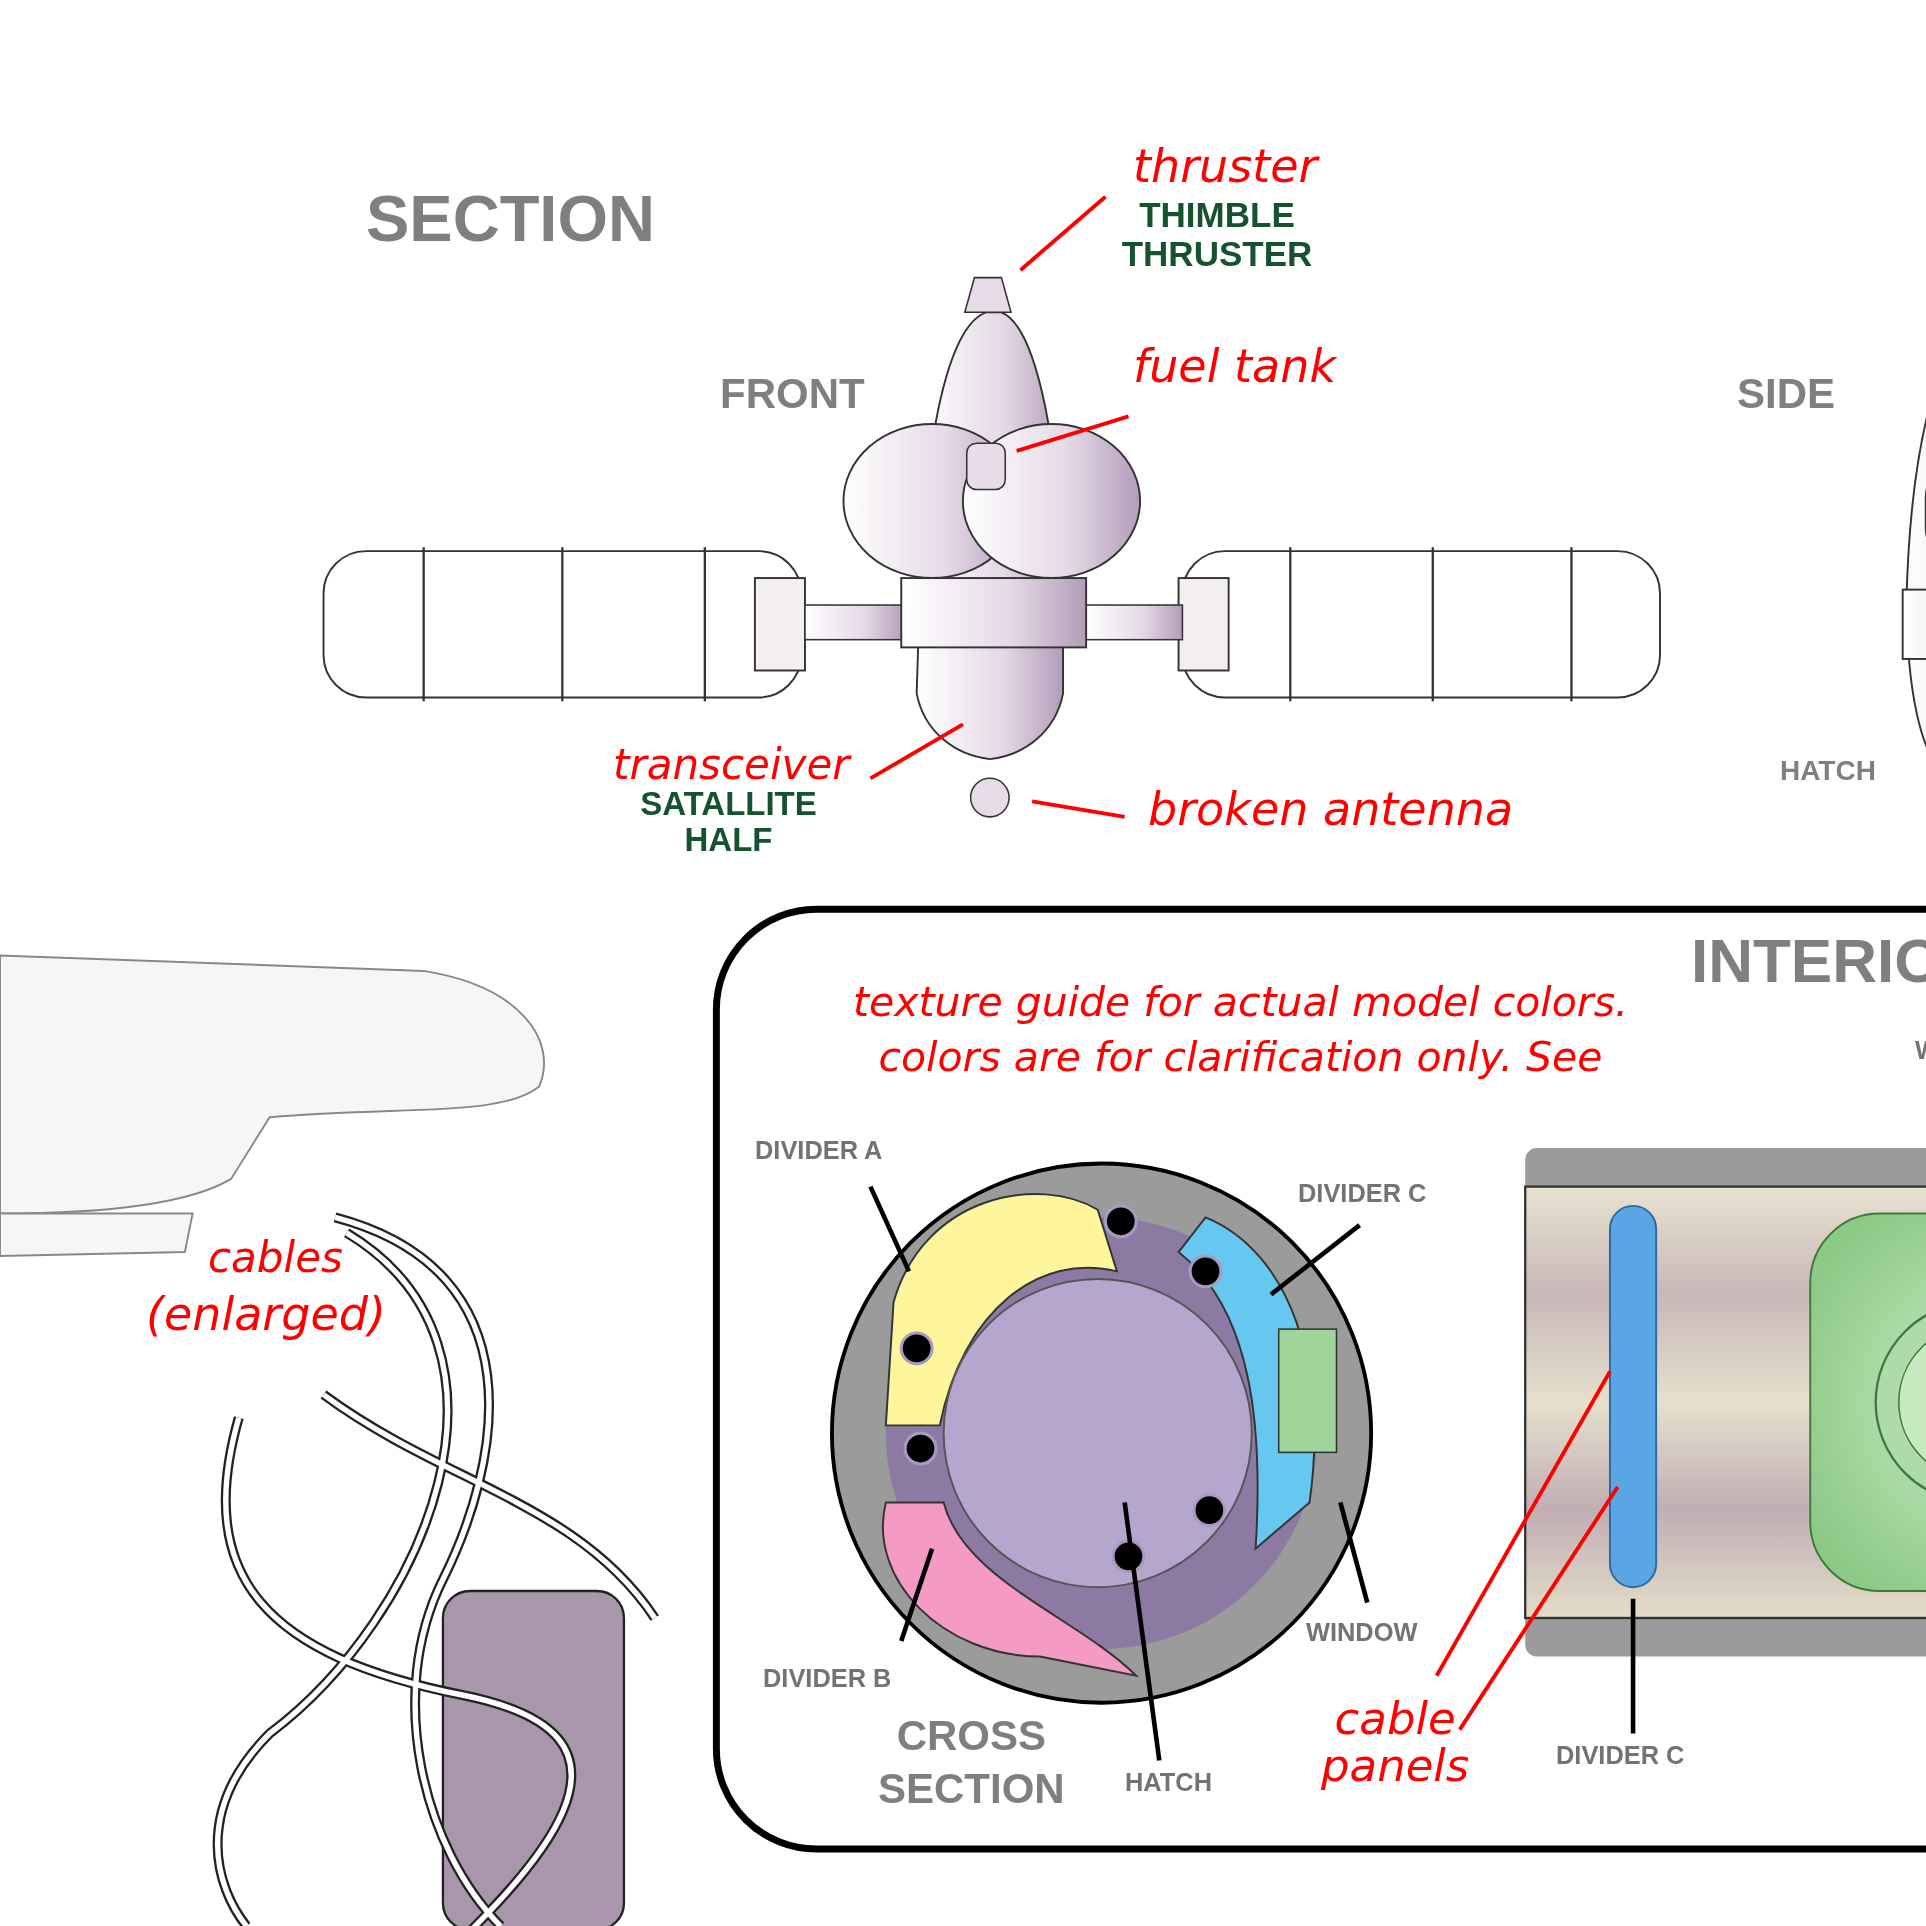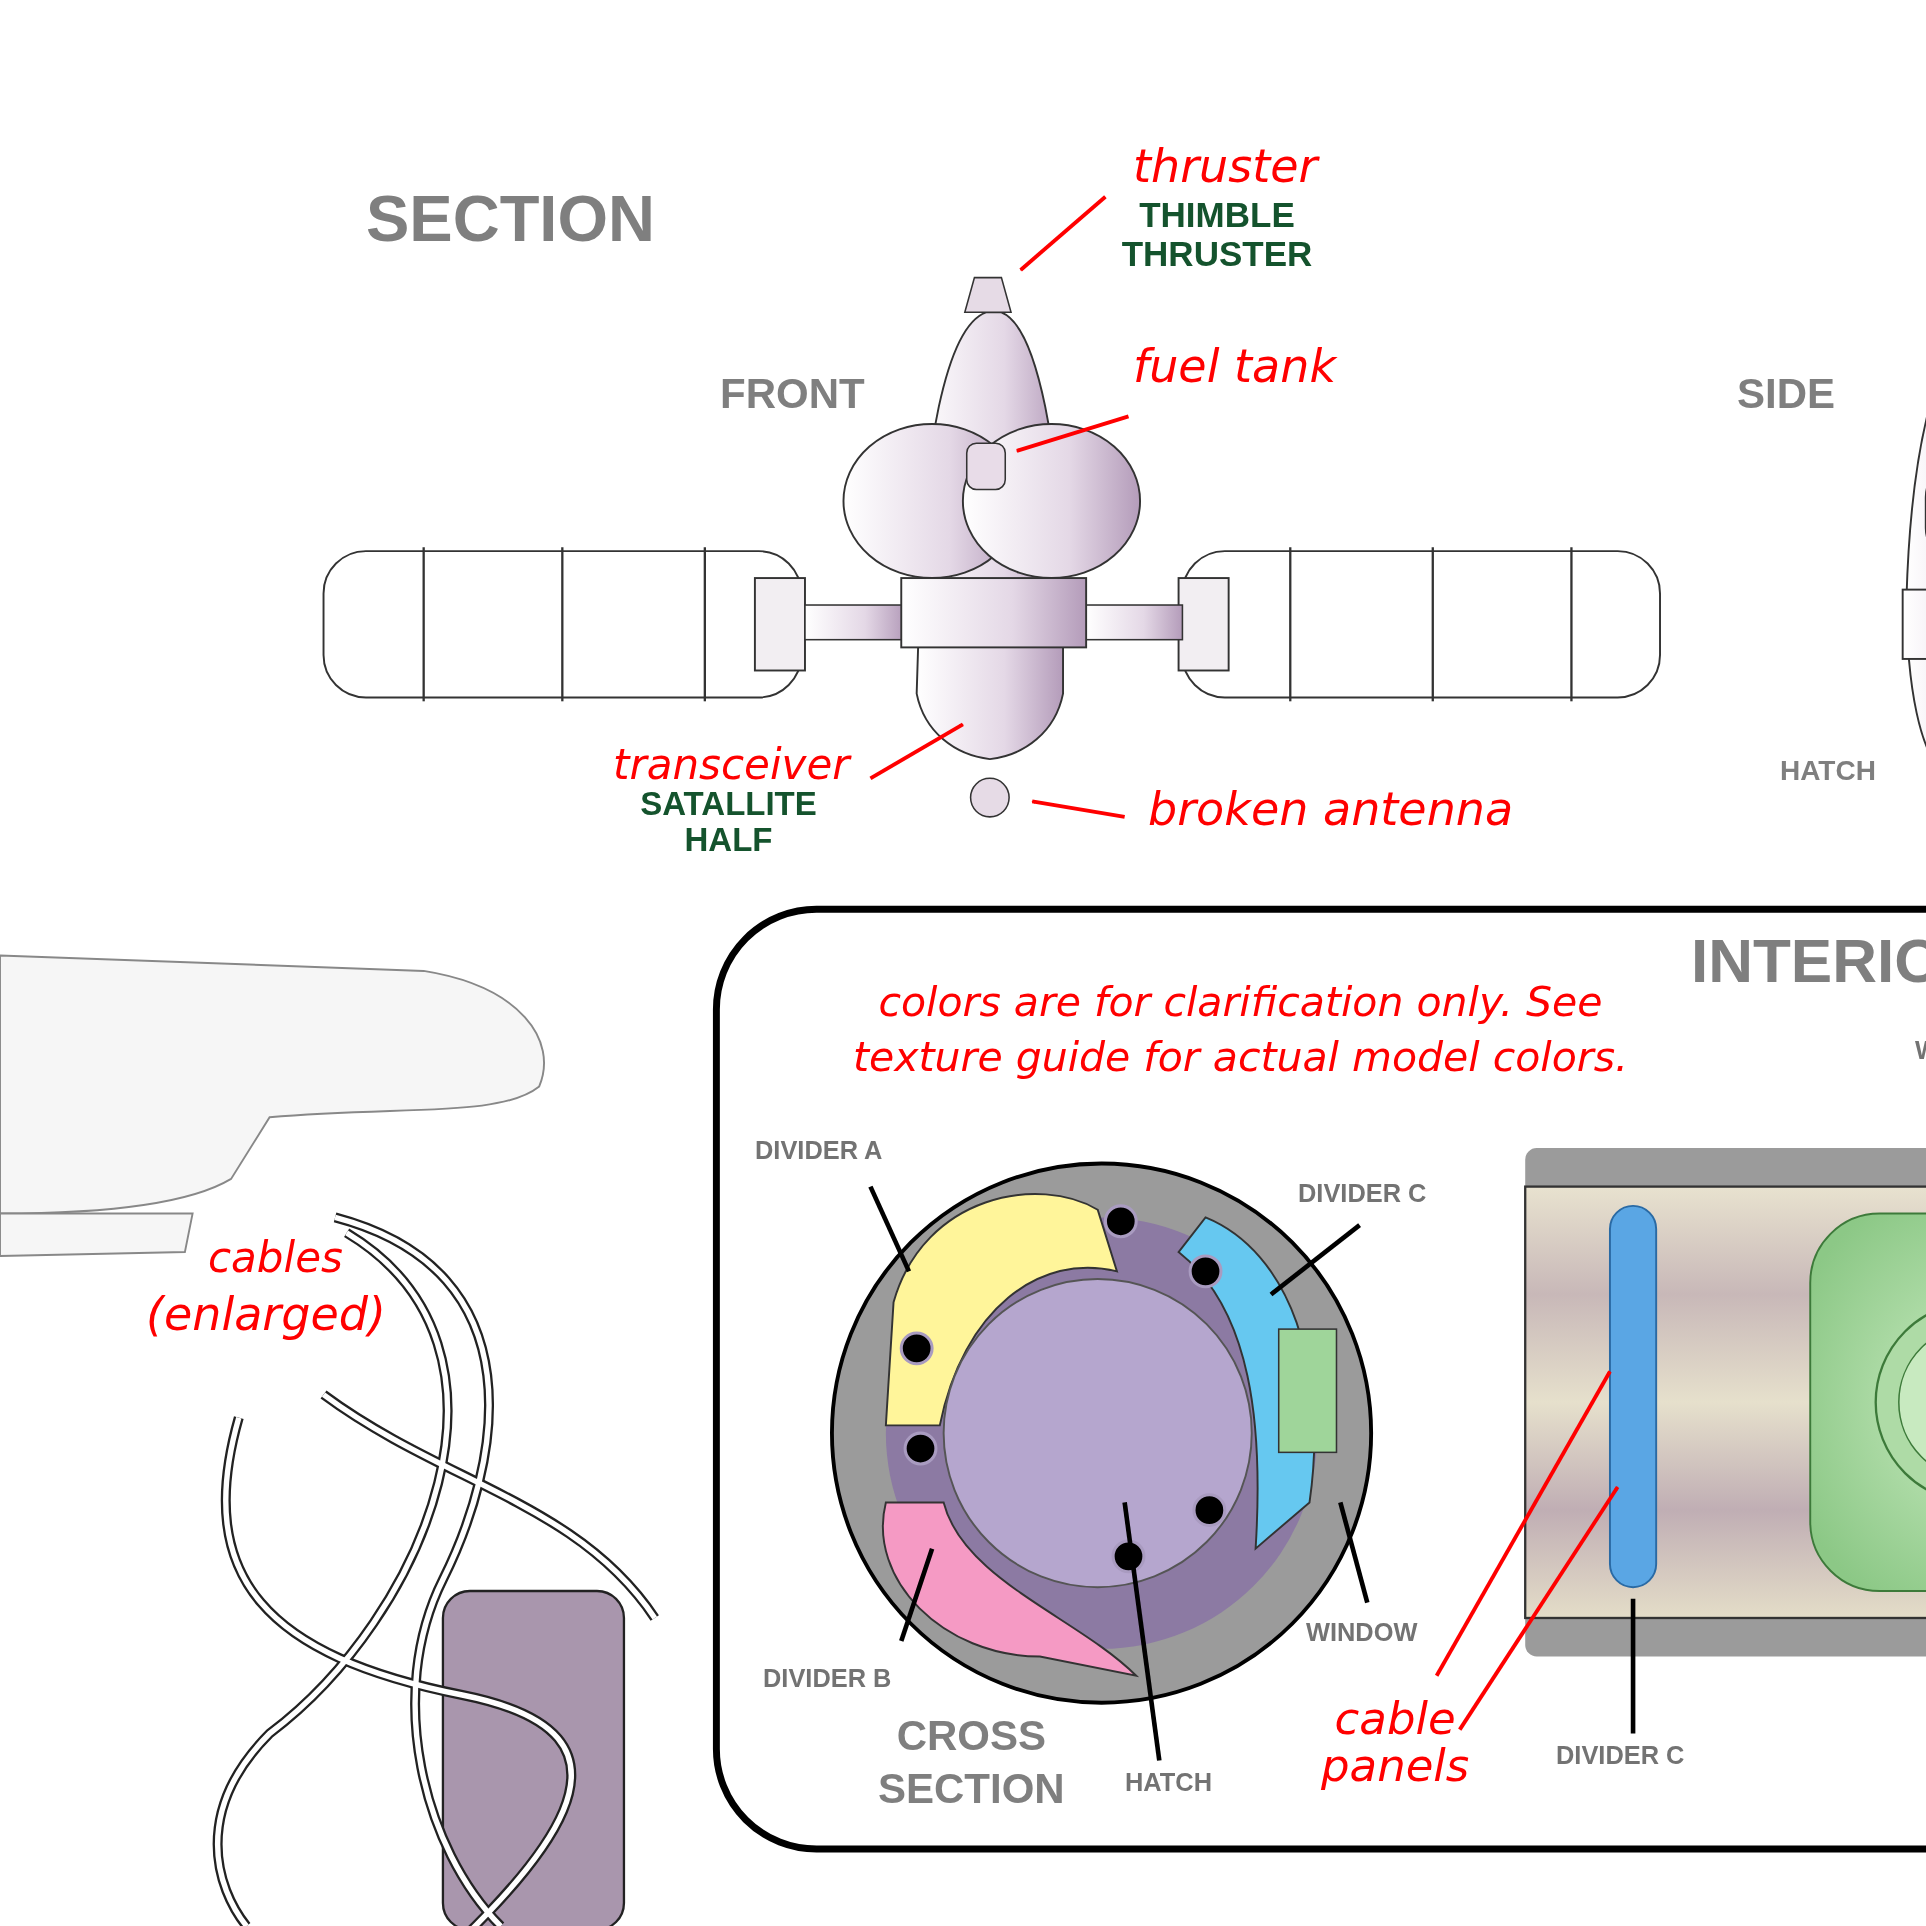--- a/index.html
+++ b/index.html
@@ -188,22 +188,22 @@
 <div class="abs gray-head" style="left:1780px;top:755px;font-size:28px;">HATCH</div>
 
 <div class="abs red" style="left:208px;top:1233px;font-size:42px;">cables</div>
 <div class="abs red" style="left:146px;top:1287px;font-size:46px;">(enlarged)</div>
 
 <div class="abs" style="left:1691px;top:925px;">
   <span class="gray-head" style="font-size:62px;">INTERIOR</span>
   
 </div>
 <div class="abs red" style="left:817px;top:975px;font-size:41px;width:847px;text-align:center;line-height:1.35;">
+  <div>texture guide for actual model colors.</div>
   <div>colors are for clarification only. See</div>
-  <div>texture guide for actual model colors.</div>
 </div>
 
 <div class="abs small-lbl" style="left:755px;top:1136px;">DIVIDER A</div>
 <div class="abs small-lbl" style="left:1298px;top:1179px;">DIVIDER C</div>
 <div class="abs small-lbl" style="left:763px;top:1664px;">DIVIDER B</div>
 <div class="abs small-lbl" style="left:1306px;top:1618px;">WINDOW</div>
 <div class="abs small-lbl" style="left:1125px;top:1768px;">HATCH</div>
 <div class="abs gray-head" style="left:878px;top:1710px;font-size:42px;text-align:center;line-height:1.25;">
   <div>CROSS</div>
   <div>SECTION</div>

